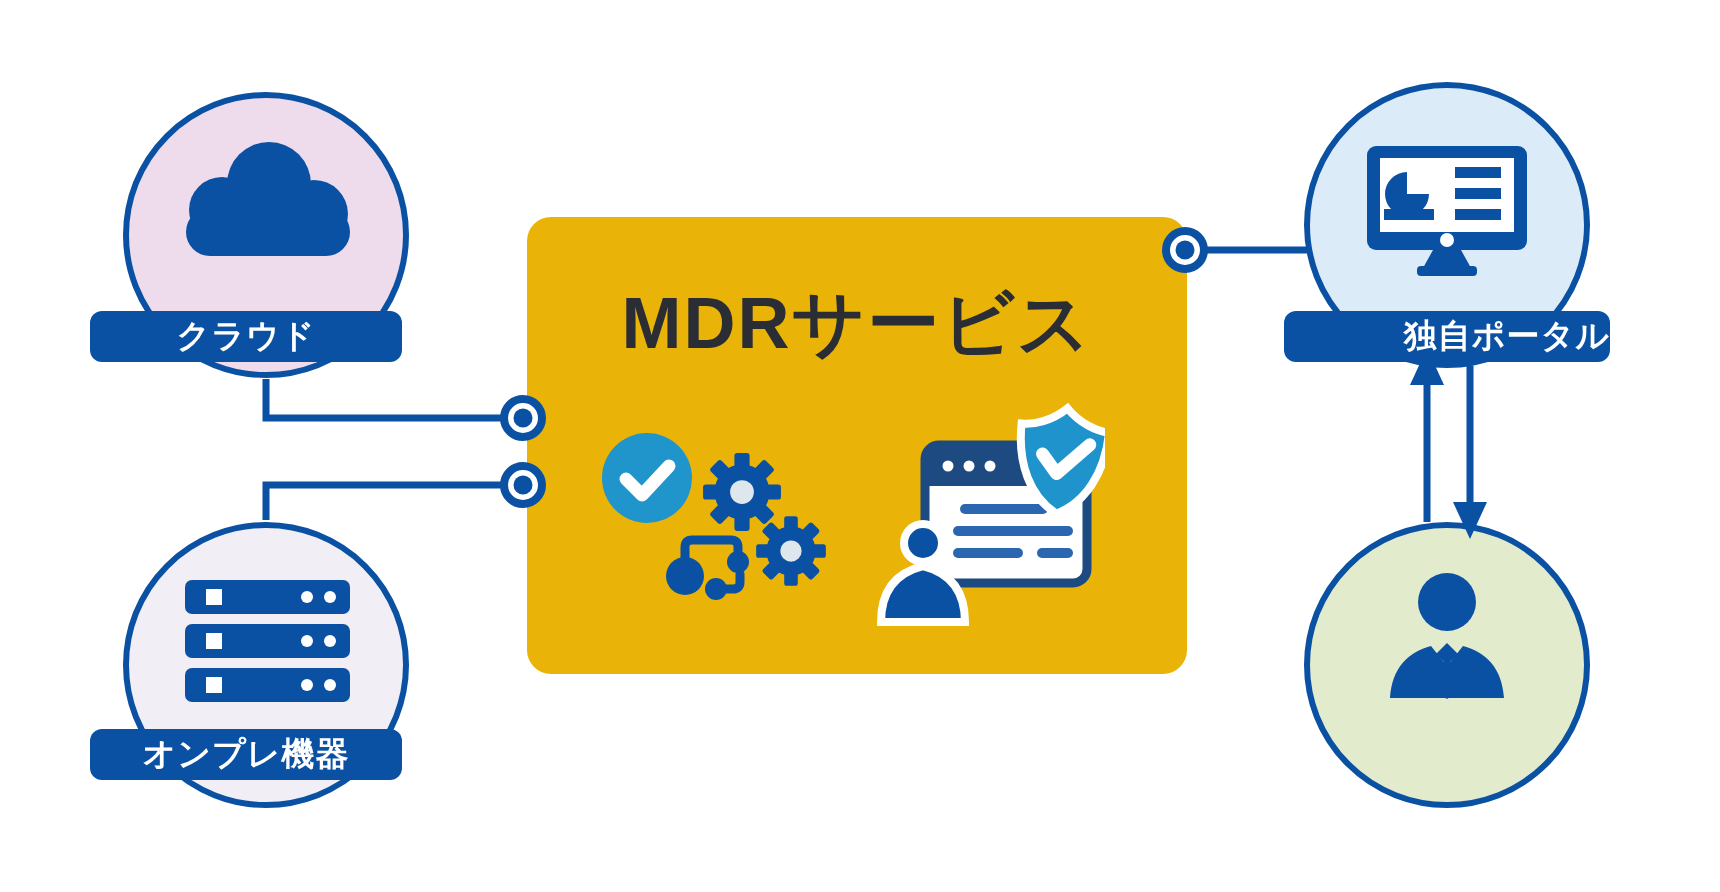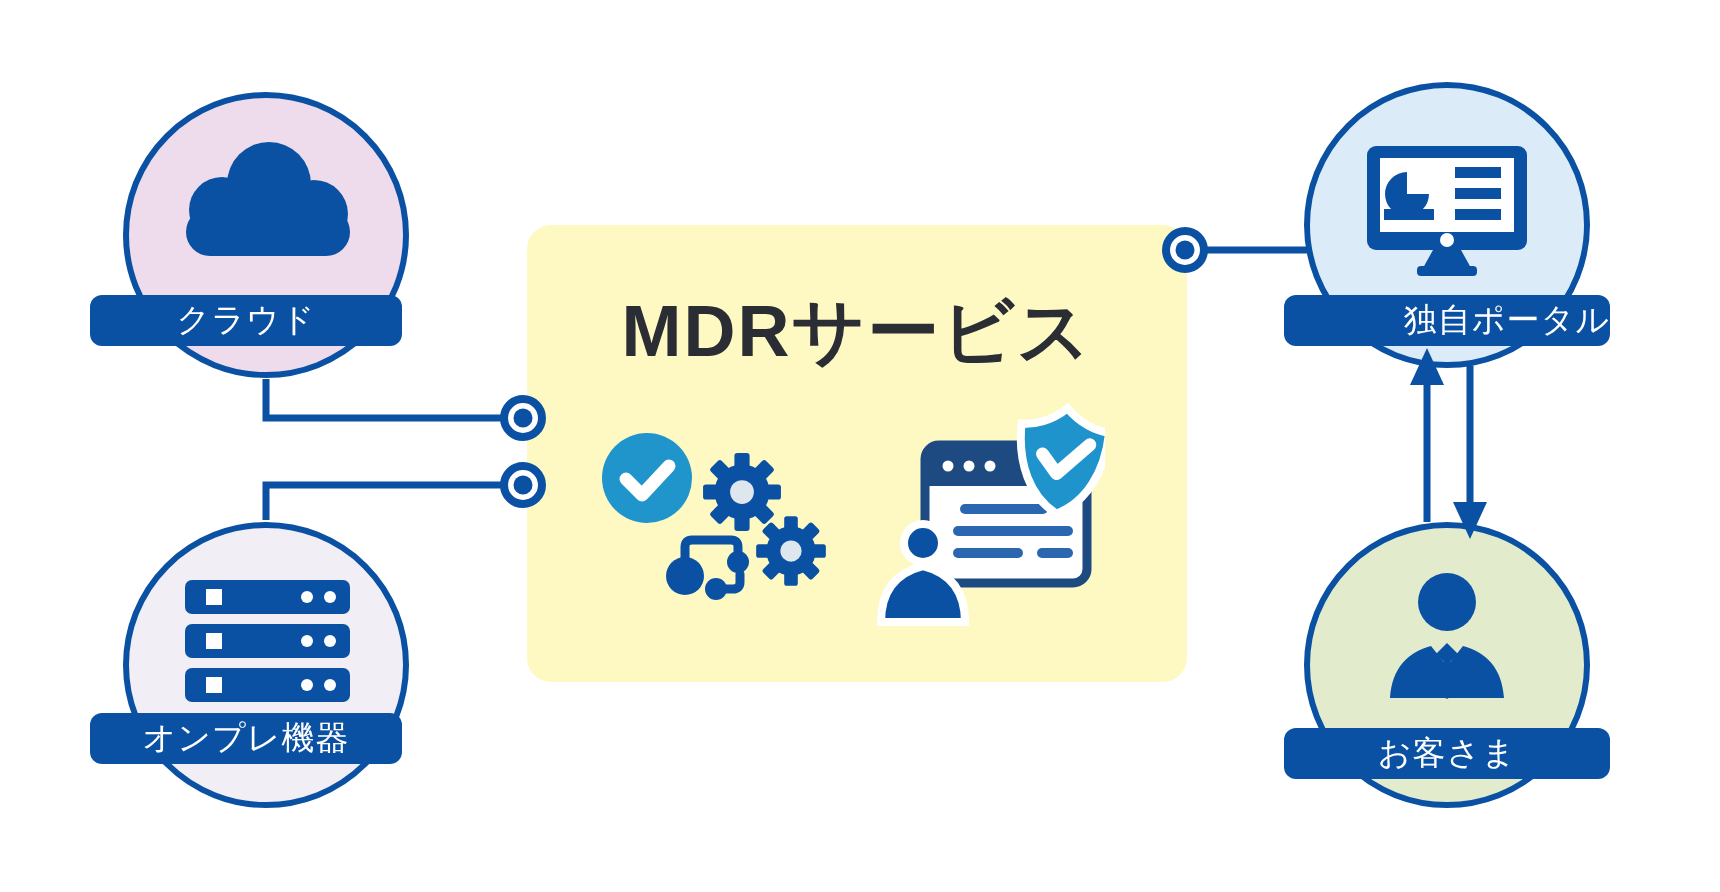--- a/index.html
+++ b/index.html
@@ -10,31 +10,31 @@
   .node-circle{
     position:absolute;width:286px;height:286px;border-radius:50%;
     border:6px solid #0b51a3;box-sizing:border-box;z-index:1;
   }
   .circle-cloud{left:123px;top:92px;background:#eedcec;}
   .circle-onprem{left:123px;top:522px;background:#f2eef5;}
   .circle-portal{left:1304px;top:82px;background:#dcebf8;}
   .circle-customer{left:1304px;top:522px;background:#e3ebcd;}
   .band{
     position:absolute;height:51px;background:#0b51a3;border-radius:12px;
-    color:#ffffff;font-weight:normal;font-size:33px;letter-spacing:1px;
-    display:flex;align-items:center;justify-content:center;z-index:3;
+    color:#ffffff;font-weight:bold;font-size:33px;letter-spacing:1px;
+    display:flex;align-items:center;justify-content:center;z-index:3;margin-top:16px;
   }
   .band-cloud{left:90px;top:295px;width:312px;}
   .band-onprem{left:90px;top:713px;width:312px;}
   .band-portal{left:1284px;top:295px;width:326px;justify-content:flex-end;}
   .band-customer{left:1284px;top:728px;width:326px;}
   .icon-svg{position:absolute;z-index:2;}
   .mdr-box{
     position:absolute;left:527px;top:217px;width:660px;height:457px;
-    background:#fef9c3;border-radius:24px;z-index:0;margin-top:8px;
+    background:#eab308;border-radius:24px;z-index:0;
   }
   .mdr-title{
     position:absolute;left:0;top:66px;width:100%;text-align:center;
     font-size:72px;font-weight:800;color:#2a2d33;letter-spacing:2px;line-height:80px;
   }
   .connector-layer{position:absolute;left:0;top:0;width:1720px;height:892px;z-index:4;pointer-events:none;}
 </style>
 </head>
 <body>
 
@@ -161,23 +161,20 @@
     <span>独自ポータル</span>
   </div>
 
   <div class="node-circle circle-customer"></div>
   <svg class="icon-svg" style="left:1372px;top:570px" width="150" height="130" viewBox="0 0 150 130">
     <circle cx="75" cy="32" r="29" fill="#0b51a3"></circle>
     <path d="M18,128 C20,98 36,82 59,76 L75,96 L91,76 C114,82 130,98 132,128 Z" fill="#0b51a3"></path>
     <polygon points="75,73 86,84 75,95 64,84" fill="#0b51a3"></polygon>
     <polygon points="68,92 82,92 86,122 75,129 64,122" fill="#0b51a3"></polygon>
   </svg>
-  <div class="band band-customer">
-    <span>お客さま</span>
-  </div>
 
   <svg class="connector-layer" viewBox="0 0 1720 892">
     <g fill="none" stroke="#0b51a3" stroke-width="7">
       <path d="M266,379 L266,418 L510,418"></path>
       <path d="M266,520 L266,485 L510,485"></path>
       <path d="M1202,250 L1307,250"></path>
       <path d="M1427,522 L1427,382"></path>
       <path d="M1470,366 L1470,505"></path>
     </g>
     <polygon points="1427,348 1410,385 1444,385" fill="#0b51a3"></polygon>

